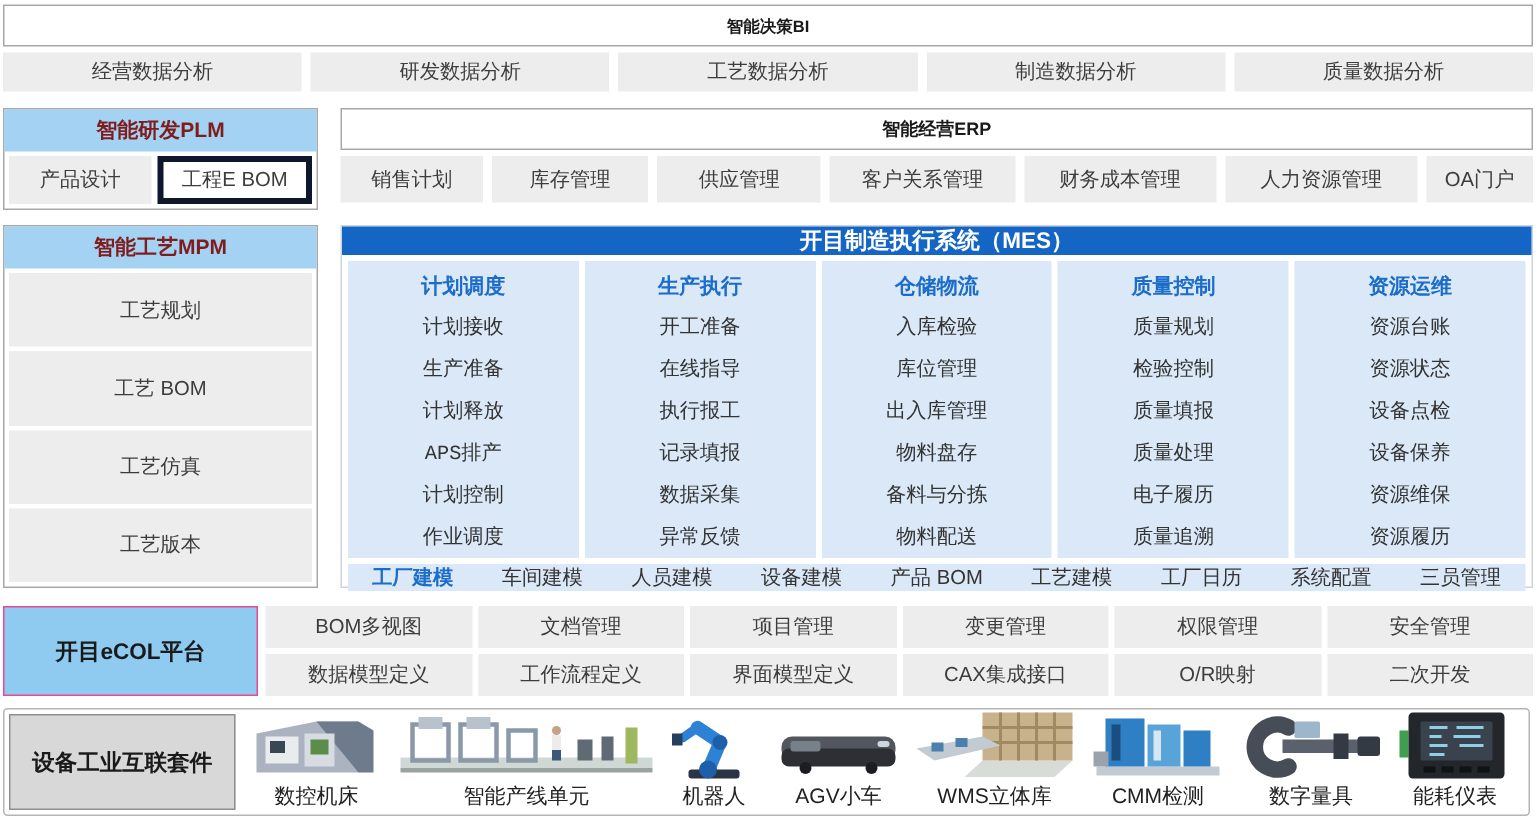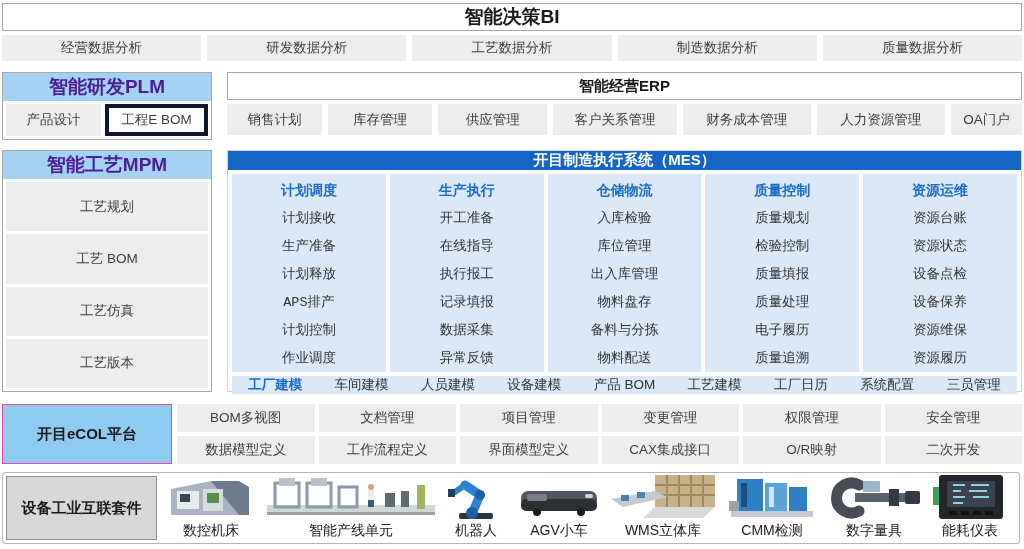--- a/index.html
+++ b/index.html
@@ -6,31 +6,31 @@
   .canvas {
     position:relative; width:1024px; height:549px; background:#ffffff;
     font-family:"Liberation Sans", sans-serif; color:#1a1a1a; overflow:hidden;
   }
   .flexc { display:flex; align-items:center; justify-content:center; }
   .gbox { background:#ededed; color:#3d3d3d; font-size:13.5px; display:flex; align-items:center; justify-content:center; }
   .wbox { background:#ffffff; border:4px solid #0f172a; color:#3d3d3d; font-size:13.5px; display:flex; align-items:center; justify-content:center;text-align:right; }
 
   
   .bi { position:absolute; left:2px; top:3px; width:1020px; }
-  .bi-header { height:26px; border:1px solid #a8a8a8; background:#fff; font-weight:bold; font-size:19px; }
+  .bi-header { height:26px; border:1px solid #a8a8a8; background:#fff; font-weight:bold; font-size:11px; }
   .bi-items { display:flex; gap:6px; margin-top:4px; }
   .bi-items .gbox { flex:1; height:26px; }
 
   
   .plm { position:absolute; left:2px; top:72px; width:208px; height:66px; border:1px solid #a8a8a8; display:flex; flex-direction:column; }
-  .blue-header { height:28px; background:#a4d2f2; font-weight:bold; font-size:19px; color:#4c1d95; }
+  .blue-header { height:28px; background:#a4d2f2; font-weight:bold; font-size:14px; color:#7f1d1d; }
   .plm-items { flex:1; display:flex; gap:4px; padding:3px; }
   .plm-items > div { flex:1; }
   .erp { position:absolute; left:227px; top:72px; width:795px; }
-  .erp-header { height:26px; border:1px solid #a8a8a8; background:#fff; font-weight:bold; font-size:15px; }
+  .erp-header { height:26px; border:1px solid #a8a8a8; background:#fff; font-weight:bold; font-size:12px; }
   .erp-items { display:flex; gap:6px; margin-top:4px; }
   .erp-items .gbox { height:31px; }
   .ew1{flex:1.0}.ew2{flex:1.1}.ew3{flex:1.15}.ew4{flex:1.3}.ew5{flex:1.35}.ew6{flex:1.35}.ew7{flex:0.75}
 
   
   .mpm { position:absolute; left:2px; top:150px; width:208px; height:240px; border:1px solid #a8a8a8; display:flex; flex-direction:column; }
   .mpm-items { flex:1; display:flex; flex-direction:column; gap:3px; padding:3px; }
   .mpm-items .gbox { flex:1; }
   .mes { position:absolute; left:227px; top:150px; width:793px; height:240px; border:1px solid #ccd4de; background:#fff; display:flex; flex-direction:column; }
   .mes-header { height:30px; background:#1565c4; color:#ffffff; font-weight:bold; font-size:15px; }

